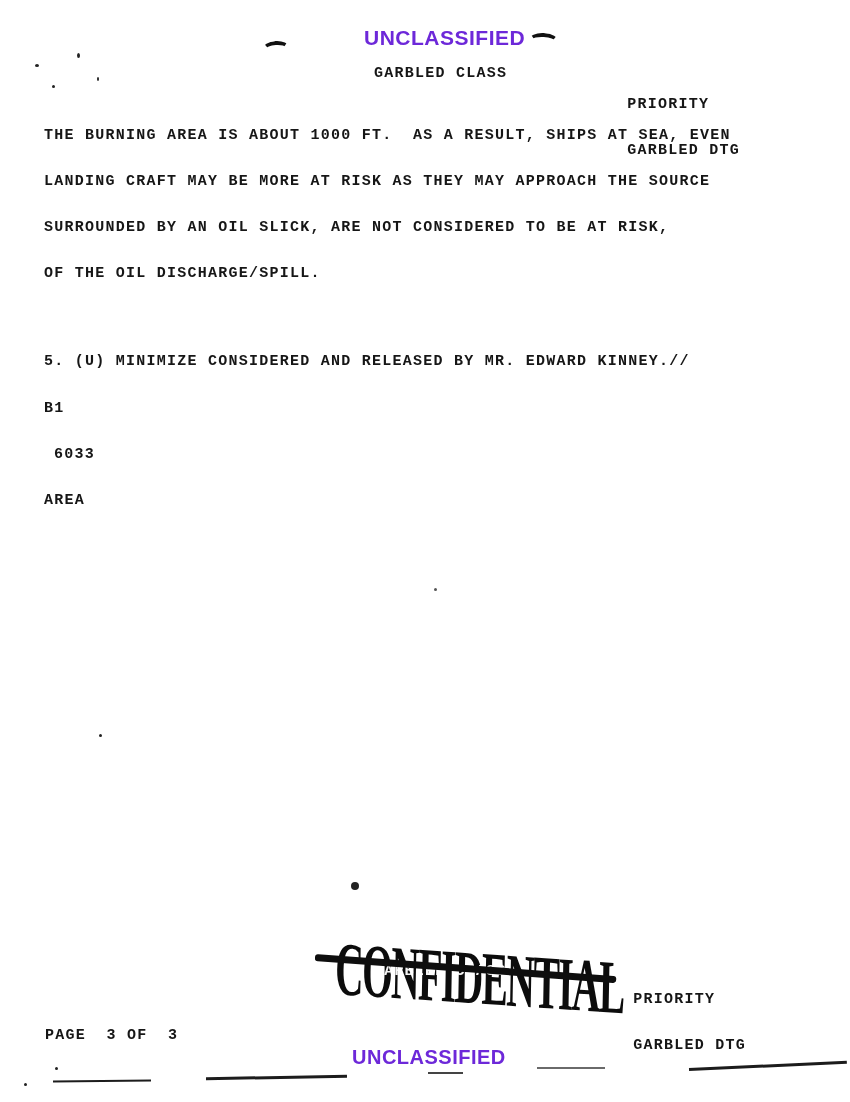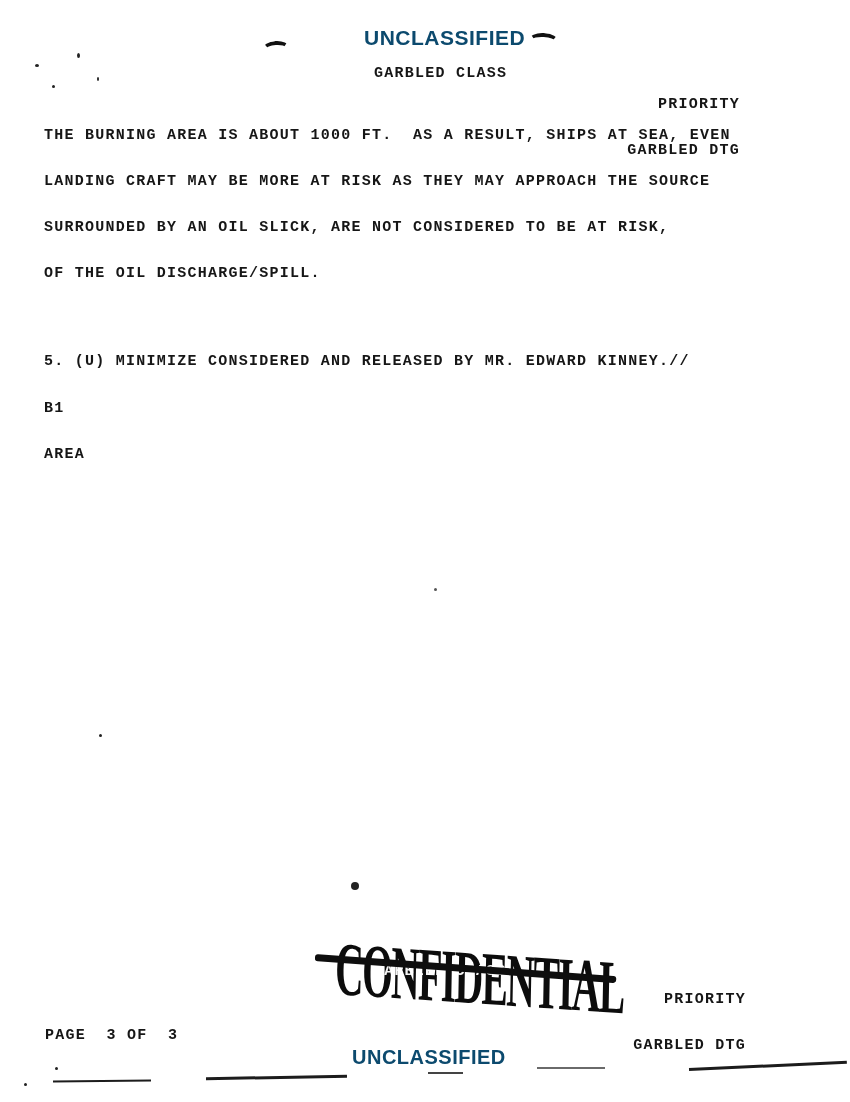--- a/index.html
+++ b/index.html
@@ -19,25 +19,25 @@
     font-weight: bold;
     font-size: 15px;
     letter-spacing: 1.25px;
     line-height: 15.4px;
     white-space: pre;
     color: #161616;
   }
   .banner {
     font-family: "Liberation Sans", sans-serif;
     font-weight: bold;
-    color: #0c4a6e;
+    color: #6d28d9;
     letter-spacing: 0.5px;
     white-space: pre;
   }
-  .right-align { text-align: right; }
+  .right-align { text-align: left; }
   .arc {
     border: 3px solid transparent;
     border-top: 4px solid #111;
     border-radius: 50%;
   }
   .speck { background: #222; border-radius: 50%; }
   .scanline { background: #1c1c1c; }
   
   .bodyblock { left: 44px; top: 97px; }
   .bodyblock .line { height: 15.4px; }
@@ -117,20 +117,21 @@
   </div>
 
   <div class="abs typed bodyblock">
     <div class="line">THE BURNING AREA IS ABOUT 1000 FT.  AS A RESULT, SHIPS AT SEA, EVEN</div>
     <div class="line">LANDING CRAFT MAY BE MORE AT RISK AS THEY MAY APPROACH THE SOURCE</div>
     <div class="line">SURROUNDED BY AN OIL SLICK, ARE NOT CONSIDERED TO BE AT RISK,</div>
     <div class="line">OF THE OIL DISCHARGE/SPILL.</div>
     <div class="spacer"></div>
     <div class="line">5. (U) MINIMIZE CONSIDERED AND RELEASED BY MR. EDWARD KINNEY.//</div>
     <div class="line">B1</div>
+    <div class="line serial-indent">6033</div>
     <div class="line">AREA</div>
   </div>
 
   <div class="abs speck" style="left:434px; top:588px; width:3px; height:3px; background:#555;"></div>
   <div class="abs speck" style="left:99px; top:734px; width:3px; height:3px;"></div>
   <div class="abs speck" style="left:351px; top:882px; width:8px; height:8px;"></div>
 
   <div class="abs stamp-wrap">
     <div class="stamp-text">CONFIDENTIAL</div>
     <div class="stamp-overlay">GARBLED CLASS</div>

